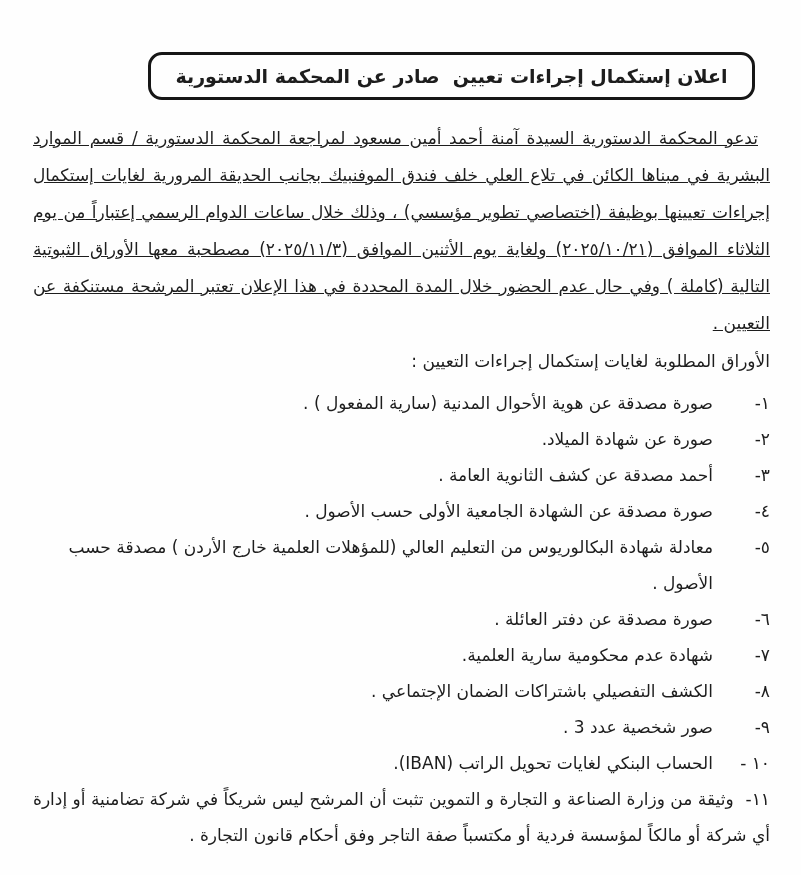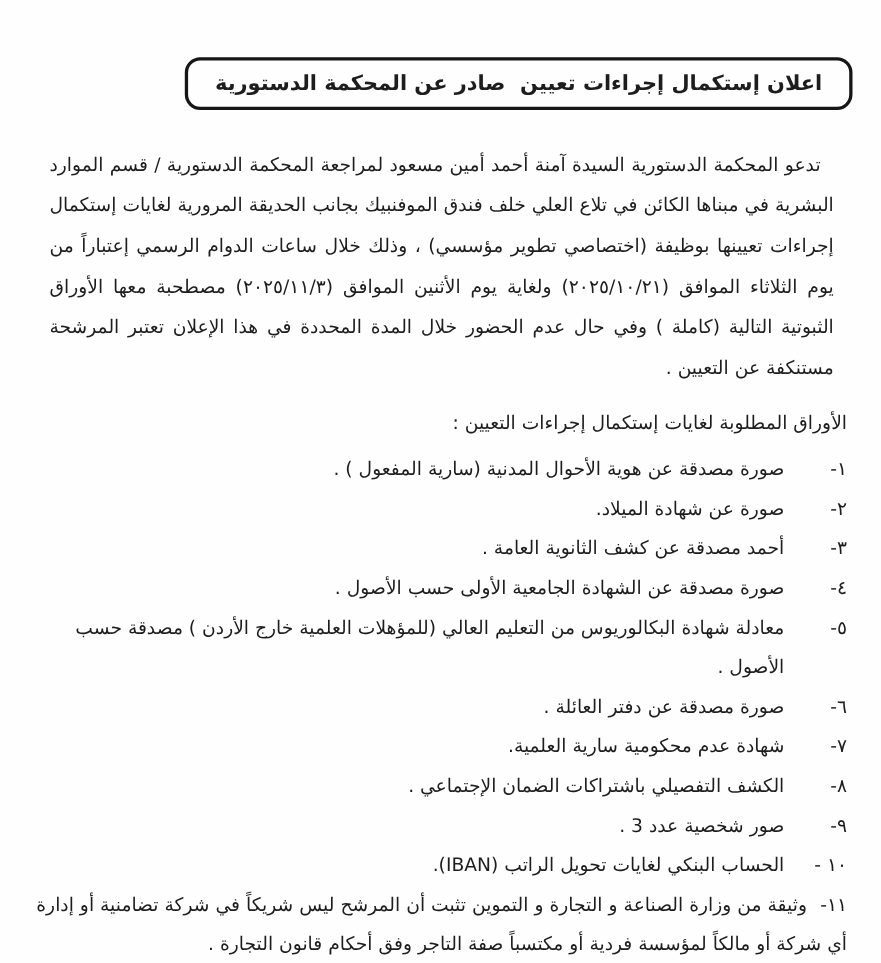--- a/index.html
+++ b/index.html
@@ -17,37 +17,37 @@
     direction:rtl;
     overflow:hidden;
   }
   .title-box{
     position:absolute;left:148px;top:52px;
     width:601px;height:42px;
     border:3px solid var(--border);
     border-radius:14px;
     display:flex;align-items:center;justify-content:center;
     background:var(--paper);
-    margin-left:20px;
   }
   .title{
     font-size:19px;font-weight:bold;
     white-space:pre;
     letter-spacing:0.2px;
   }
   .body-block{
     position:absolute;top:120px;right:31px;width:737px;
   }
   .para{
-    margin:12px;
+    margin:0;
     font-size:17px;
     line-height:37px;
     text-align:justify;
     text-align-last:right;
     text-indent:12px;
+    text-decoration:underline;
   }
   .list-heading{
     margin:0;
     font-size:17px;
     line-height:38px;
   }
   .doc-list{margin-top:5px;}
   .li{
     display:flex;
     font-size:17px;

